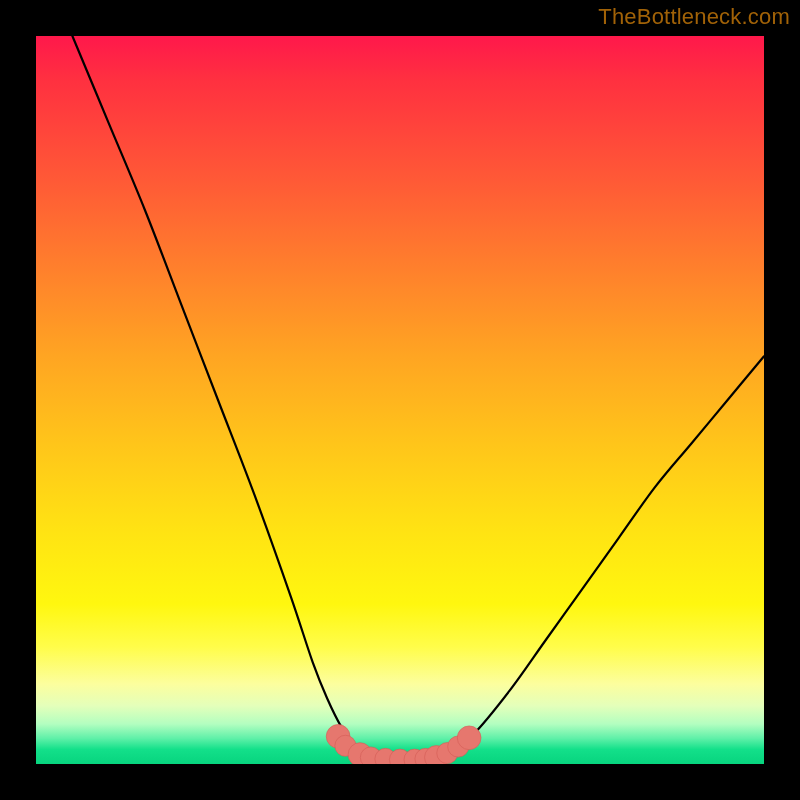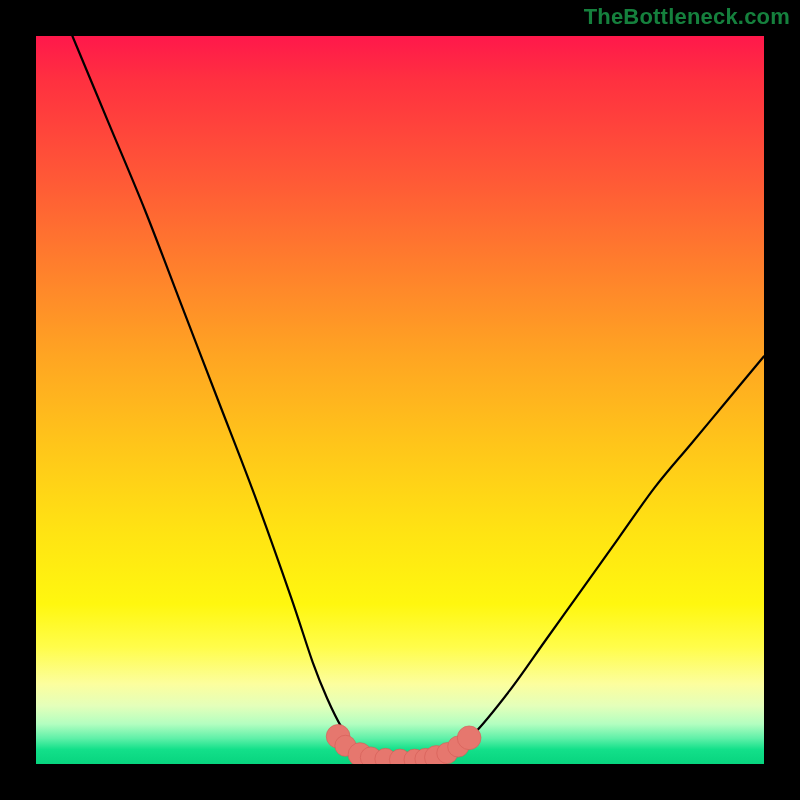--- a/index.html
+++ b/index.html
@@ -50,24 +50,24 @@
   svg.curve {
     position: absolute;
     inset: 0;
     width: 728px;
     height: 728px;
   }
   .watermark {
     position: absolute;
     top: 4px;
     right: 10px;
-    color: #15803d;
+    color: #a16207;
     font-size: 22px;
     letter-spacing: 0.2px;
-    font-weight: 700;
+    font-weight: 400;
     user-select: none;
   }
 </style>
 </head>
 <body>
 
 <div class="frame">
   <div class="plot-area">
     <div class="gradient"></div>
     <svg class="curve" viewBox="0 0 728 728" preserveAspectRatio="none">

